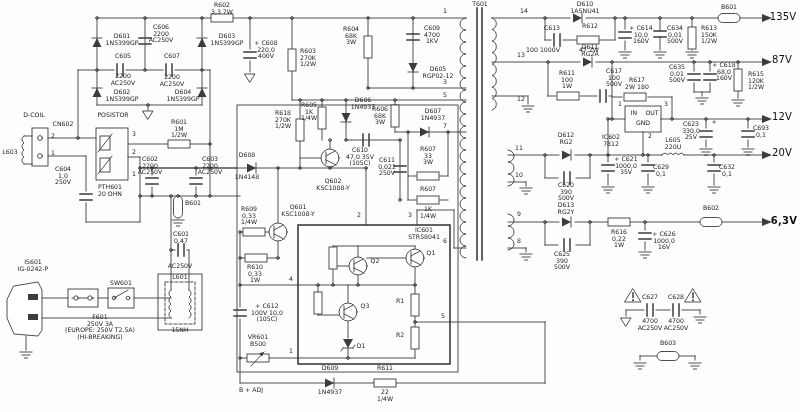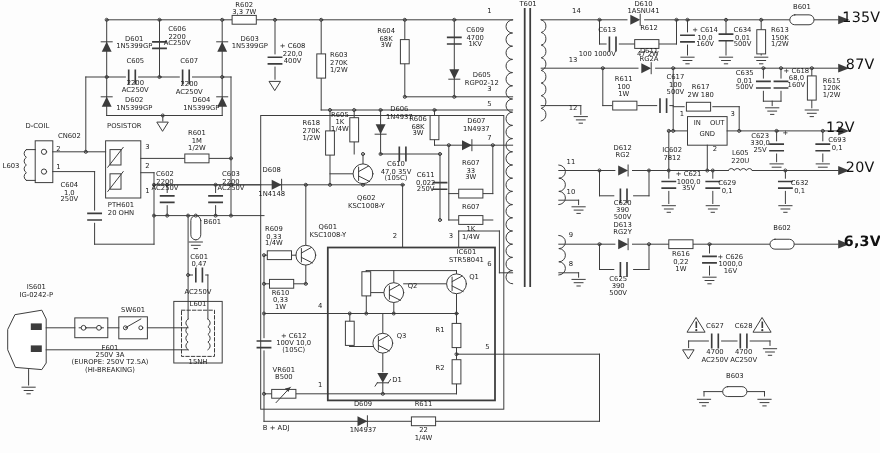--- a/index.html
+++ b/index.html
@@ -9,21 +9,21 @@
   #wires *{stroke:#3c3c3c;stroke-width:.9;fill:none;stroke-linecap:square;}
   #wires .f{fill:#3c3c3c;stroke:none;}
   #wires .w{fill:#ffffff;}
   #wires .thick{stroke-width:1.6;}
   #wires .dash{stroke-dasharray:3 2;}
   #wires .bar{stroke-width:1.5;}
   #labels{position:absolute;left:0;top:0;width:800px;height:412px;}
   .lbl{position:absolute;transform:translateX(-50%);font-size:6.2px;line-height:6.7px;
        text-align:center;white-space:pre-line;color:#1d1d1d;}
   .p{font-size:6.2px;}
-  .v{font-size:13px;line-height:10px;letter-spacing:.2px;color:#111;}
+  .v{font-size:10px;line-height:10px;letter-spacing:.2px;color:#111;}
 </style>
 </head>
 <body>
 
 <div id="canvas">
 
 <svg id="wires" width="800" height="412" viewBox="0 0 800 412">
   <defs>
     <g id="res">
           <rect class="w" x="-11" y="-4" width="22" height="8"></rect>
@@ -552,21 +552,21 @@
       <div class="lbl" style="left: 637px; top: 77px;">R617
 2W  180</div>
       <div class="lbl" style="left: 611px; top: 134px;">IC602
 7812</div>
       <div class="lbl p" style="left: 634px; top: 110px;">IN</div>
       <div class="lbl p" style="left: 652px; top: 110px;">OUT</div>
       <div class="lbl p" style="left: 643px; top: 120px;">GND</div>
       <div class="lbl p" style="left: 620px; top: 101px;">1</div>
       <div class="lbl p" style="left: 666px; top: 101px;">3</div>
       <div class="lbl p" style="left: 650px; top: 133px;">2</div>
-      <div class="lbl v" style="left: 764px; top: 112px;">12V</div>
+      <div class="lbl v" style="left: 782px; top: 112px;">12V</div>
       <div class="lbl" style="left: 691px; top: 121px;">C623
 330,0
 25V</div>
       <div class="lbl p" style="left: 714px; top: 119px;">+</div>
       <div class="lbl" style="left: 761px; top: 125px;">C693
 0,1</div>
       <div class="lbl" style="left: 673px; top: 137px;">L605
 220U</div>
       <div class="lbl v" style="left: 782px; top: 148px;">20V</div>
       <div class="lbl" style="left: 626px; top: 156px;">+ C621

